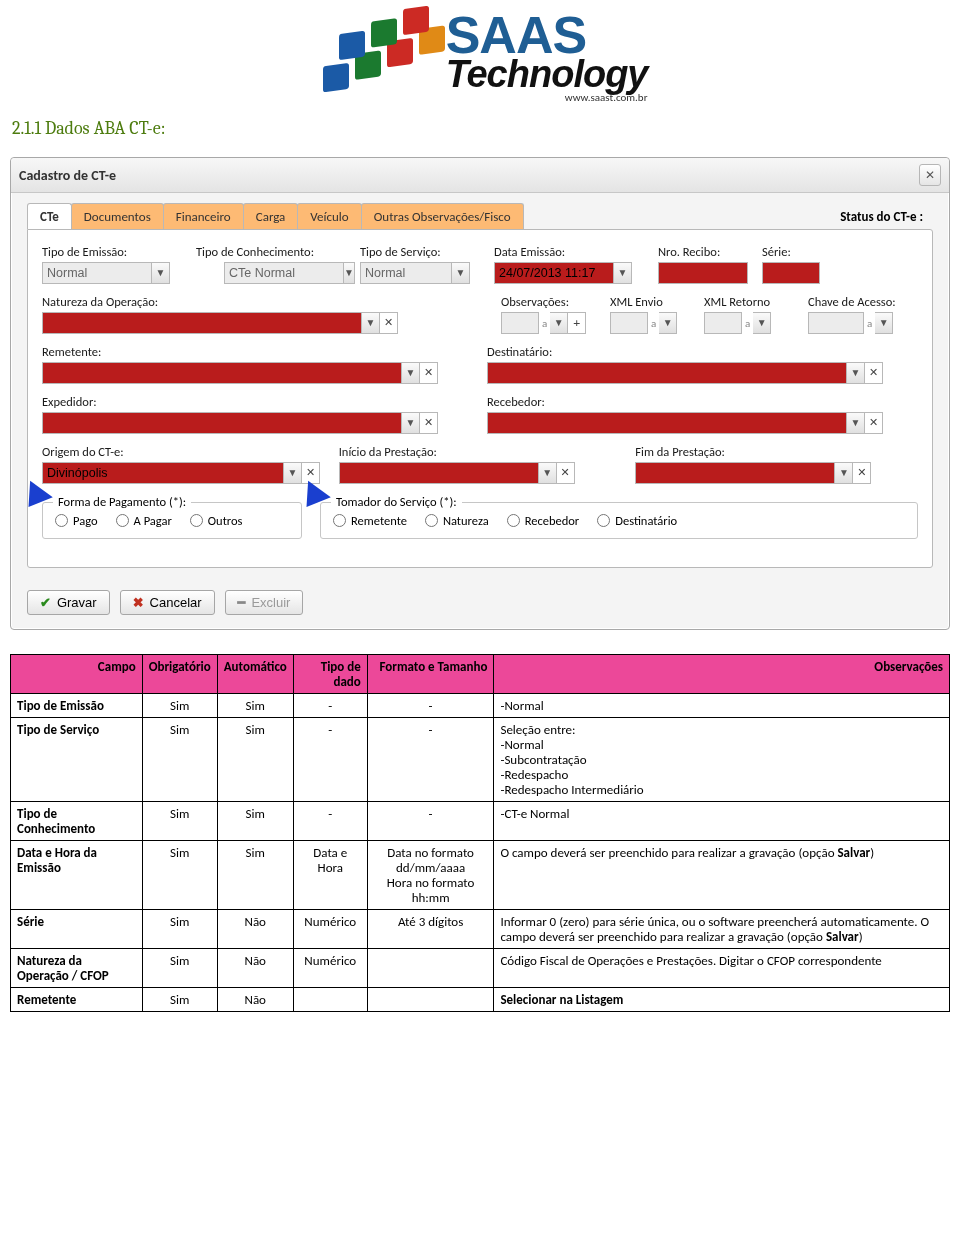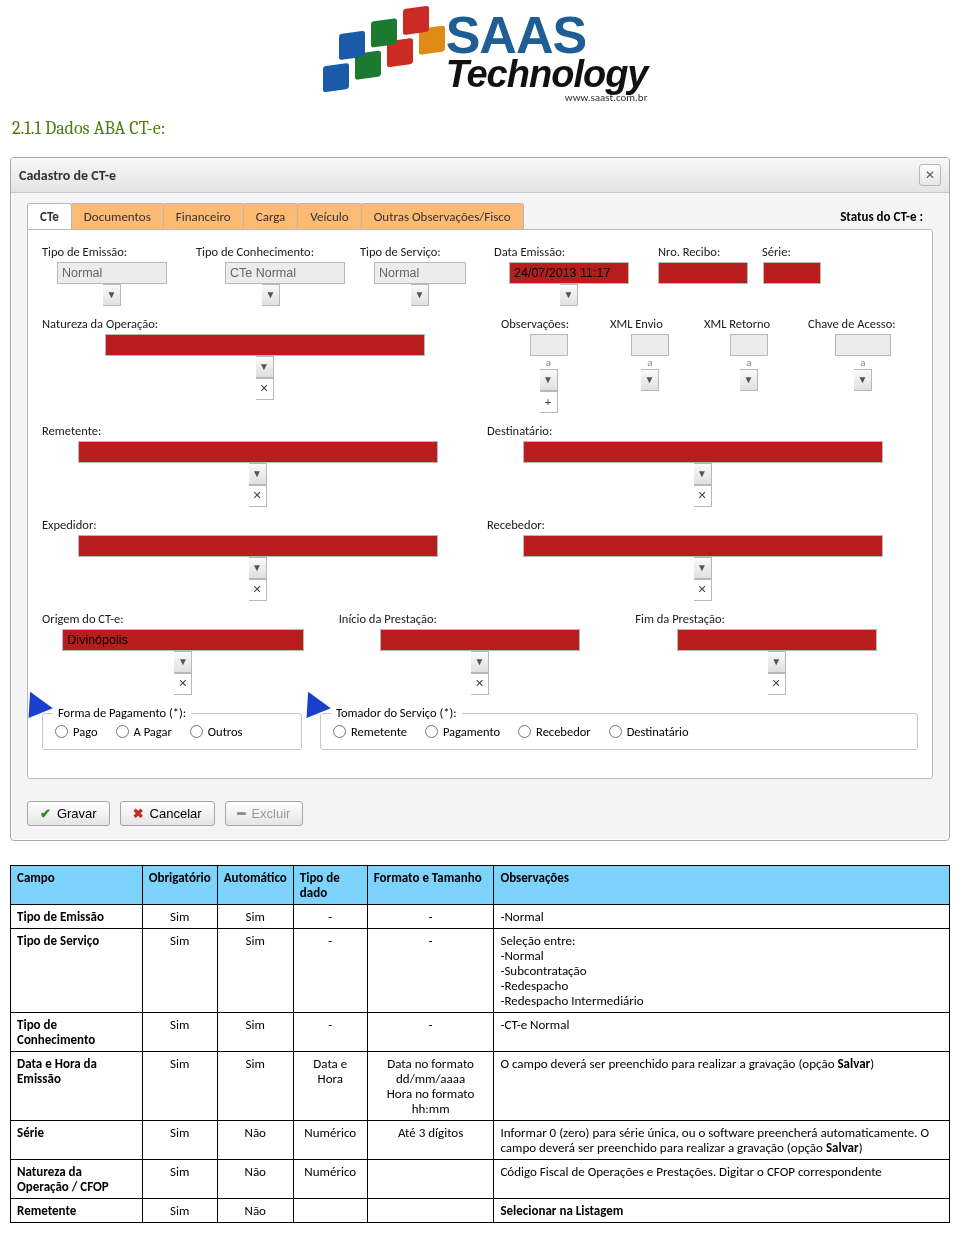--- a/index.html
+++ b/index.html
@@ -36,21 +36,21 @@
   .tabs-row { display:flex; align-items:center; padding: 10px 16px 0 16px; gap:0; }
   .tab { border:1px solid #b8b8b8; border-bottom:none; padding:5px 12px; font-size:13px; background:#fdba74; color:#333; cursor:pointer; border-radius:3px 3px 0 0; margin-right:-1px; }
   .tab.active { background:#fff; font-weight:bold; position:relative; z-index:2; }
   .status-label { margin-left:auto; font-weight:bold; font-size:13px; padding-right:10px; }
 
   .tab-panel { border:1px solid #b8b8b8; background:#fff; margin:0 16px 14px 16px; padding:14px 14px 18px 14px; border-radius:0 3px 3px 3px; }
 
   .row { display:flex; gap:14px; margin-bottom:10px; flex-wrap:wrap; }
   .field { display:flex; flex-direction:column; font-size:12.5px; color:#1a1a1a; }
   .field label { margin-bottom:3px; white-space:nowrap; }
-  .combo { display:flex; align-items:center;flex-direction:column; }
+  .combo { display:flex; align-items:center; }
   .combo input[type=text] { height:22px; border:1px solid #b8b8b8; padding:2px 4px; font-size:12.5px; background:#b91c1c; }
   .combo .dd { width:18px; height:22px; border:1px solid #b8b8b8; border-left:none; background:linear-gradient(#fafafa,#e0e0e0); text-align:center; line-height:20px; font-size:10px; color:#555; cursor:pointer; }
   .combo .clr { width:18px; height:22px; border:1px solid #b8b8b8; border-left:none; background:#fff; text-align:center; line-height:20px; font-size:11px; color:#444; cursor:pointer; }
   .combo .plus { width:18px; height:22px; border:1px solid #b8b8b8; border-left:none; background:#fff; text-align:center; line-height:20px; font-size:13px; color:#444; cursor:pointer; }
   .combo.disabled input { background:#ececec; color:#666; }
   .locked { color:#888; font-size:11px; padding:0 3px; }
 
   .group { border:1px solid #c6c6c6; border-radius:3px; padding:10px 12px 10px 12px; position:relative; flex:1; }
   .radios { display:flex; gap:18px; align-items:center; }
   .radio { display:flex; gap:5px; align-items:center; font-size:12.5px; }
@@ -66,21 +66,21 @@
 
   .footer-bar { padding:8px 16px 14px 16px; display:flex; gap:10px; align-items:center; }
   .btn { display:inline-flex; align-items:center; gap:6px; border:1px solid #a6a6a6; border-radius:3px; padding:4px 12px; background:linear-gradient(#fff,#e5e5e5); font-size:13px; cursor:pointer; }
   .btn.disabled { color:#9a9a9a; cursor:default; }
   .ico-check { color:#2a8a1d; font-weight:bold; }
   .ico-cancel { color:#c03020; font-weight:bold; }
   .ico-minus { color:#888; font-weight:bold; }
 
   table.data { border-collapse: collapse; width: calc(100% - 20px); margin: 0 10px; font-size:13px; }
   table.data th, table.data td { border:1px solid #000; padding:4px 6px; vertical-align:top; }
-  table.data th { background:#7dd3fc; font-weight:bold; text-align:left; }
+  table.data th { background:#ec4899; font-weight:bold; text-align:right; }
   table.data td.center { text-align:center; }
   table.data td.left { text-align:left; }
   .bold { font-weight:bold; }
 </style>
 </head>
 <body>
 
 <div class="logo-area">
   <div class="logo-wrap">
     <span class="logo-mark">
@@ -289,21 +289,21 @@
       <div class="group" style="flex:1; position:relative;">
         <div class="arrow" style="left:-22px;"></div>
         <div class="legend" style="position:absolute;top:-9px;left:10px;background:#fff;padding:0 5px;font-size:12.5px;">Tomador do Serviço (*):</div>
         <div class="radios">
           <label class="radio">
               <input type="radio" name="ts" style="">
               <span>Remetente</span>
             </label>
           <label class="radio">
               <input type="radio" name="ts" style="">
-              <span>Pagamento</span>
+              <span>Natureza</span>
             </label>
           <label class="radio">
               <input type="radio" name="ts" style="">
               <span>Recebedor</span>
             </label>
           <label class="radio">
               <input type="radio" name="ts" style="">
               <span>Destinatário</span>
             </label>
         </div>

